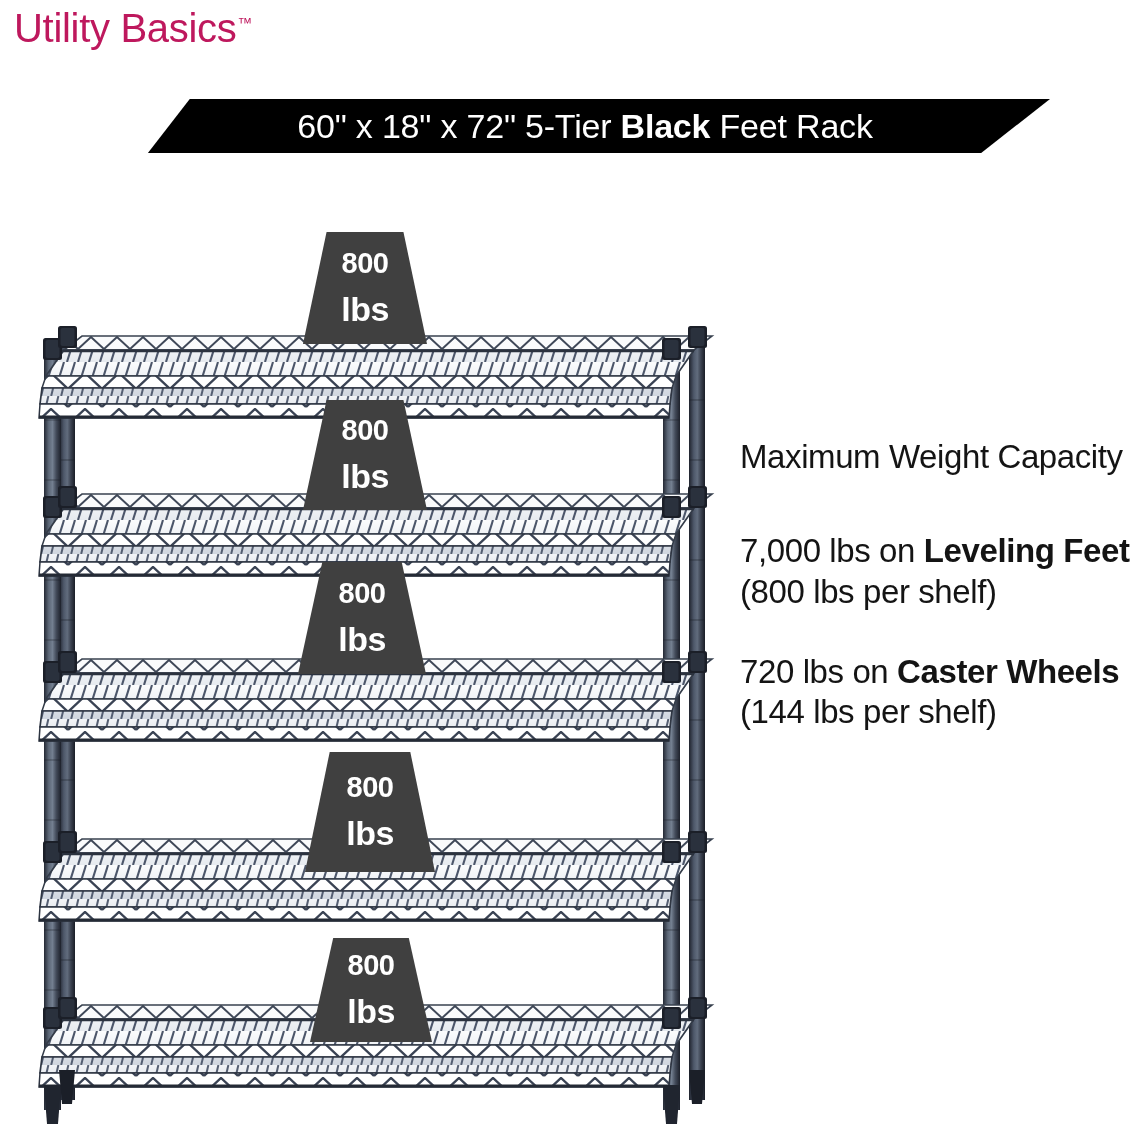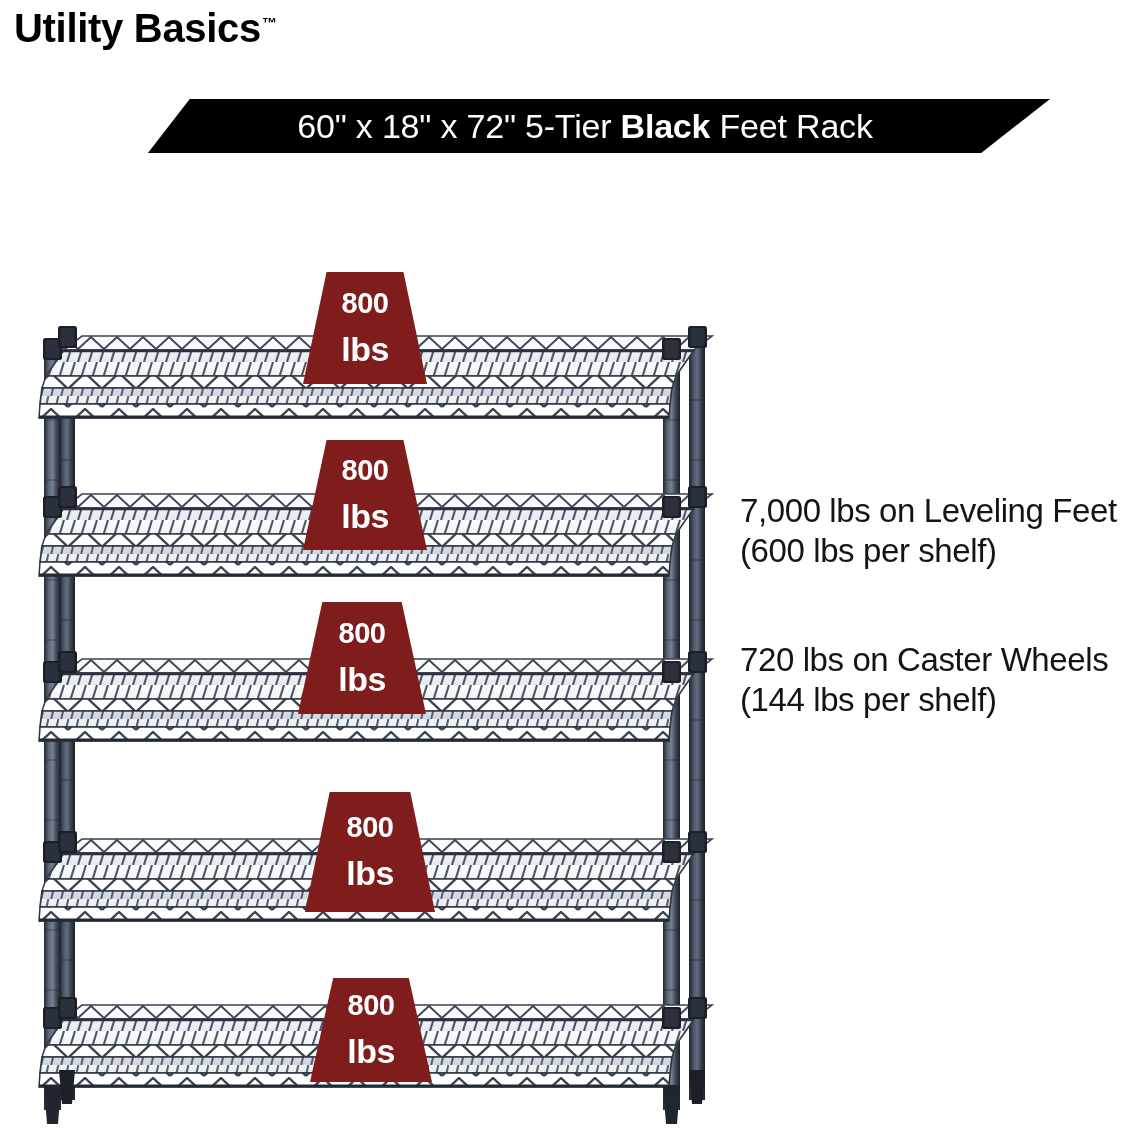--- a/index.html
+++ b/index.html
@@ -20,23 +20,23 @@
     overflow: hidden;
     background: #ffffff;
   }
 
   
   #brand {
     position: absolute;
     left: 14px;
     top: 6px;
     font-size: 40px;
-    font-weight: 700;
+    font-weight: 400;
     letter-spacing: -0.3px;
-    color: #000000;
+    color: #be185d;
     white-space: nowrap;
   }
   #brand .tm {
     font-size: 15px;
     vertical-align: super;
     letter-spacing: 0;
     margin-left: 1px;
   }
 
   
@@ -71,30 +71,29 @@
     position: absolute;
     left: 0;
     top: 0;
     width: 760px;
     height: 1131px;
   }
 
   
   .badge {
     position: absolute;
-    background: #7f1d1d;
+    background: #404040;
     display: flex;
     flex-direction: column;
     justify-content: center;
     color: #ffffff;
     line-height: 1.02;
     text-align: center;
     -webkit-clip-path: polygon(19% 0%, 81% 0%, 100% 100%, 0% 100%);
     clip-path: polygon(19% 0%, 81% 0%, 100% 100%, 0% 100%);
-    margin-top: 40px;
   }
   .badge .b-val {
     font-size: 29px;
     font-weight: 700;
     letter-spacing: -0.5px;
   }
   .badge .b-unit {
     font-size: 34px;
     font-weight: 700;
     letter-spacing: -0.5px;
@@ -117,23 +116,23 @@
     margin: 0;
   }
   .spec-item {
     font-size: 33px;
     font-weight: 400;
     line-height: 1.22;
     letter-spacing: -0.4px;
     color: #141414;
     margin: 0;
   }
-  .spec-item b { font-weight: 400; }
+  .spec-item b { font-weight: 700; }
   #spec-leveling { margin-top: 54px; }
-  #spec-caster   { margin-top: 68px; }
+  #spec-caster   { margin-top: 40px; }
 </style>
 </head>
 <body>
 
 <div id="page">
 
   <div id="brand"><span>Utility Basics</span><span class="tm">™</span></div>
 
   <div id="banner">
     <div id="banner-text"><span>60" x 18" x 72" 5-Tier </span><b>Black</b><span> Feet Rack</span></div>
@@ -319,19 +318,20 @@
     <span class="b-val">800</span>
     <span class="b-unit">lbs</span>
   </div>
 
   <div class="badge" style="left:310px; top:938px; width:122px; height:104px;">
     <span class="b-val">800</span>
     <span class="b-unit">lbs</span>
   </div>
 
   <div id="specs">
-
-    <p class="spec-item" id="spec-leveling"><span>7,000 lbs on </span><b>Leveling Feet</b><span> (600 lbs per shelf)</span></p>
+    <p id="spec-heading">Maximum Weight Capacity</p>
+
+    <p class="spec-item" id="spec-leveling"><span>7,000 lbs on </span><b>Leveling Feet</b><span> (800 lbs per shelf)</span></p>
 
     <p class="spec-item" id="spec-caster"><span>720 lbs on </span><b>Caster Wheels</b><span> (144 lbs per shelf)</span></p>
   </div>
 
 </div>
 
 </body></html>

